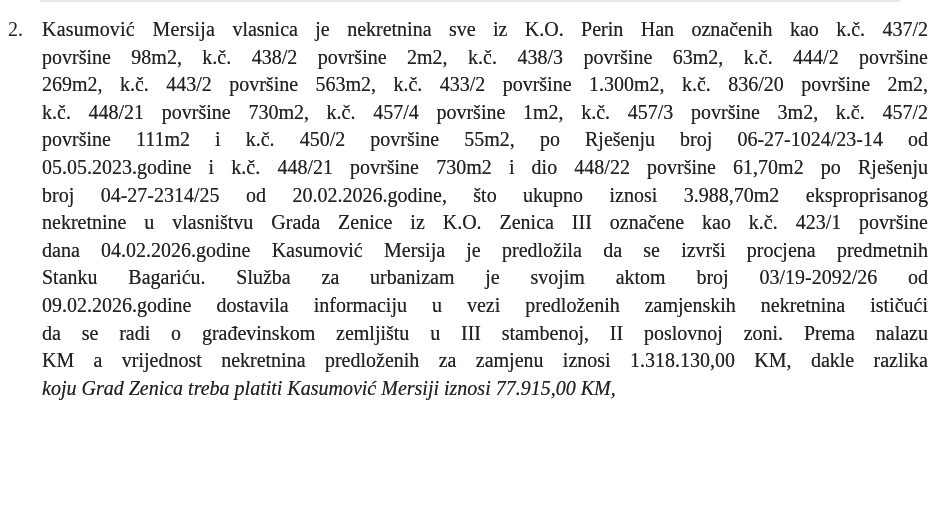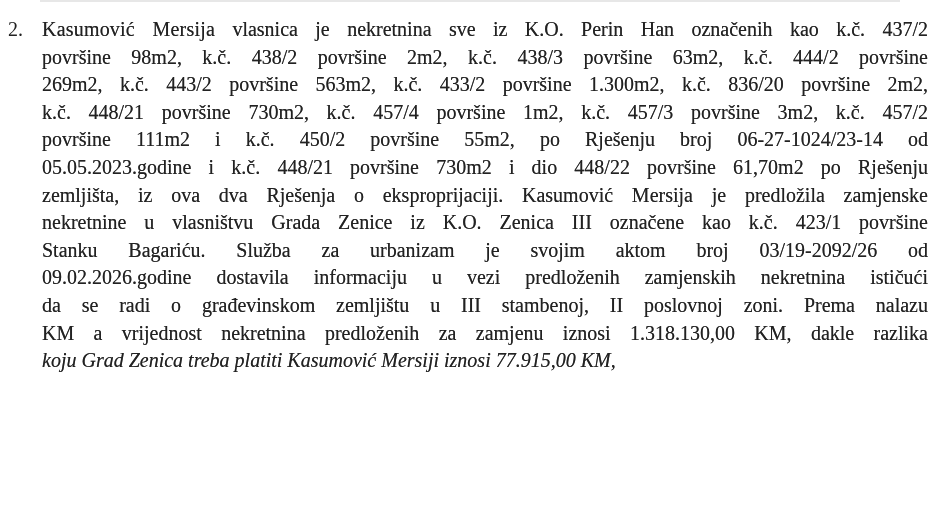--- a/index.html
+++ b/index.html
@@ -67,22 +67,23 @@
   <div class="scan-artifact"></div>
   <div class="numbered-item">
     <div class="num">2.</div>
     <div class="lines">
         <div class="line"><b>Kasumović Mersija</b> vlasnica je nekretnina sve iz K.O. Perin Han označenih kao k.č. 437/2</div>
         <div class="line">površine 98m2, k.č. 438/2 površine 2m2, k.č. 438/3 površine 63m2, k.č. 444/2 površine</div>
         <div class="line">269m2, k.č. 443/2 površine 563m2, k.č. 433/2 površine 1.300m2, k.č. 836/20 površine 2m2,</div>
         <div class="line">k.č. 448/21 površine 730m2, k.č. 457/4 površine 1m2, k.č. 457/3 površine 3m2, k.č. 457/2</div>
         <div class="line">površine 111m2 i k.č. 450/2 površine 55m2, po Rješenju broj 06-27-1024/23-14 od</div>
         <div class="line">05.05.2023.godine i k.č. 448/21 površine 730m2 i dio 448/22 površine 61,70m2 po Rješenju</div>
-        <div class="line">zemljišta, iz ova dva Rješenja o eksproprijaciji. Kasumović Mersija je predložila zamjenske</div>
+        <div class="line">broj 04-27-2314/25 od 20.02.2026.godine, što ukupno iznosi 3.988,70m2 eksproprisanog</div>
         <div class="line">nekretnine u vlasništvu Grada Zenice iz K.O. Zenica III označene kao k.č. 423/1 površine</div>
+        <div class="line">dana 04.02.2026.godine Kasumović Mersija je predložila da se izvrši procjena predmetnih</div>
         <div class="line">Stanku Bagariću. Služba za urbanizam je svojim aktom broj 03/19-2092/26 od</div>
         <div class="line">09.02.2026.godine dostavila informaciju u vezi predloženih zamjenskih nekretnina ističući</div>
         <div class="line">da se radi o građevinskom zemljištu u III stambenoj, II poslovnoj zoni. Prema nalazu</div>
         <div class="line">KM a vrijednost nekretnina predloženih za zamjenu iznosi 1.318.130,00 KM, dakle razlika</div>
         <div class="line last">koju Grad Zenica treba platiti Kasumović Mersiji iznosi 77.915,00 KM,</div>
       </div>
   </div>
 </div>
 
 </body></html>

